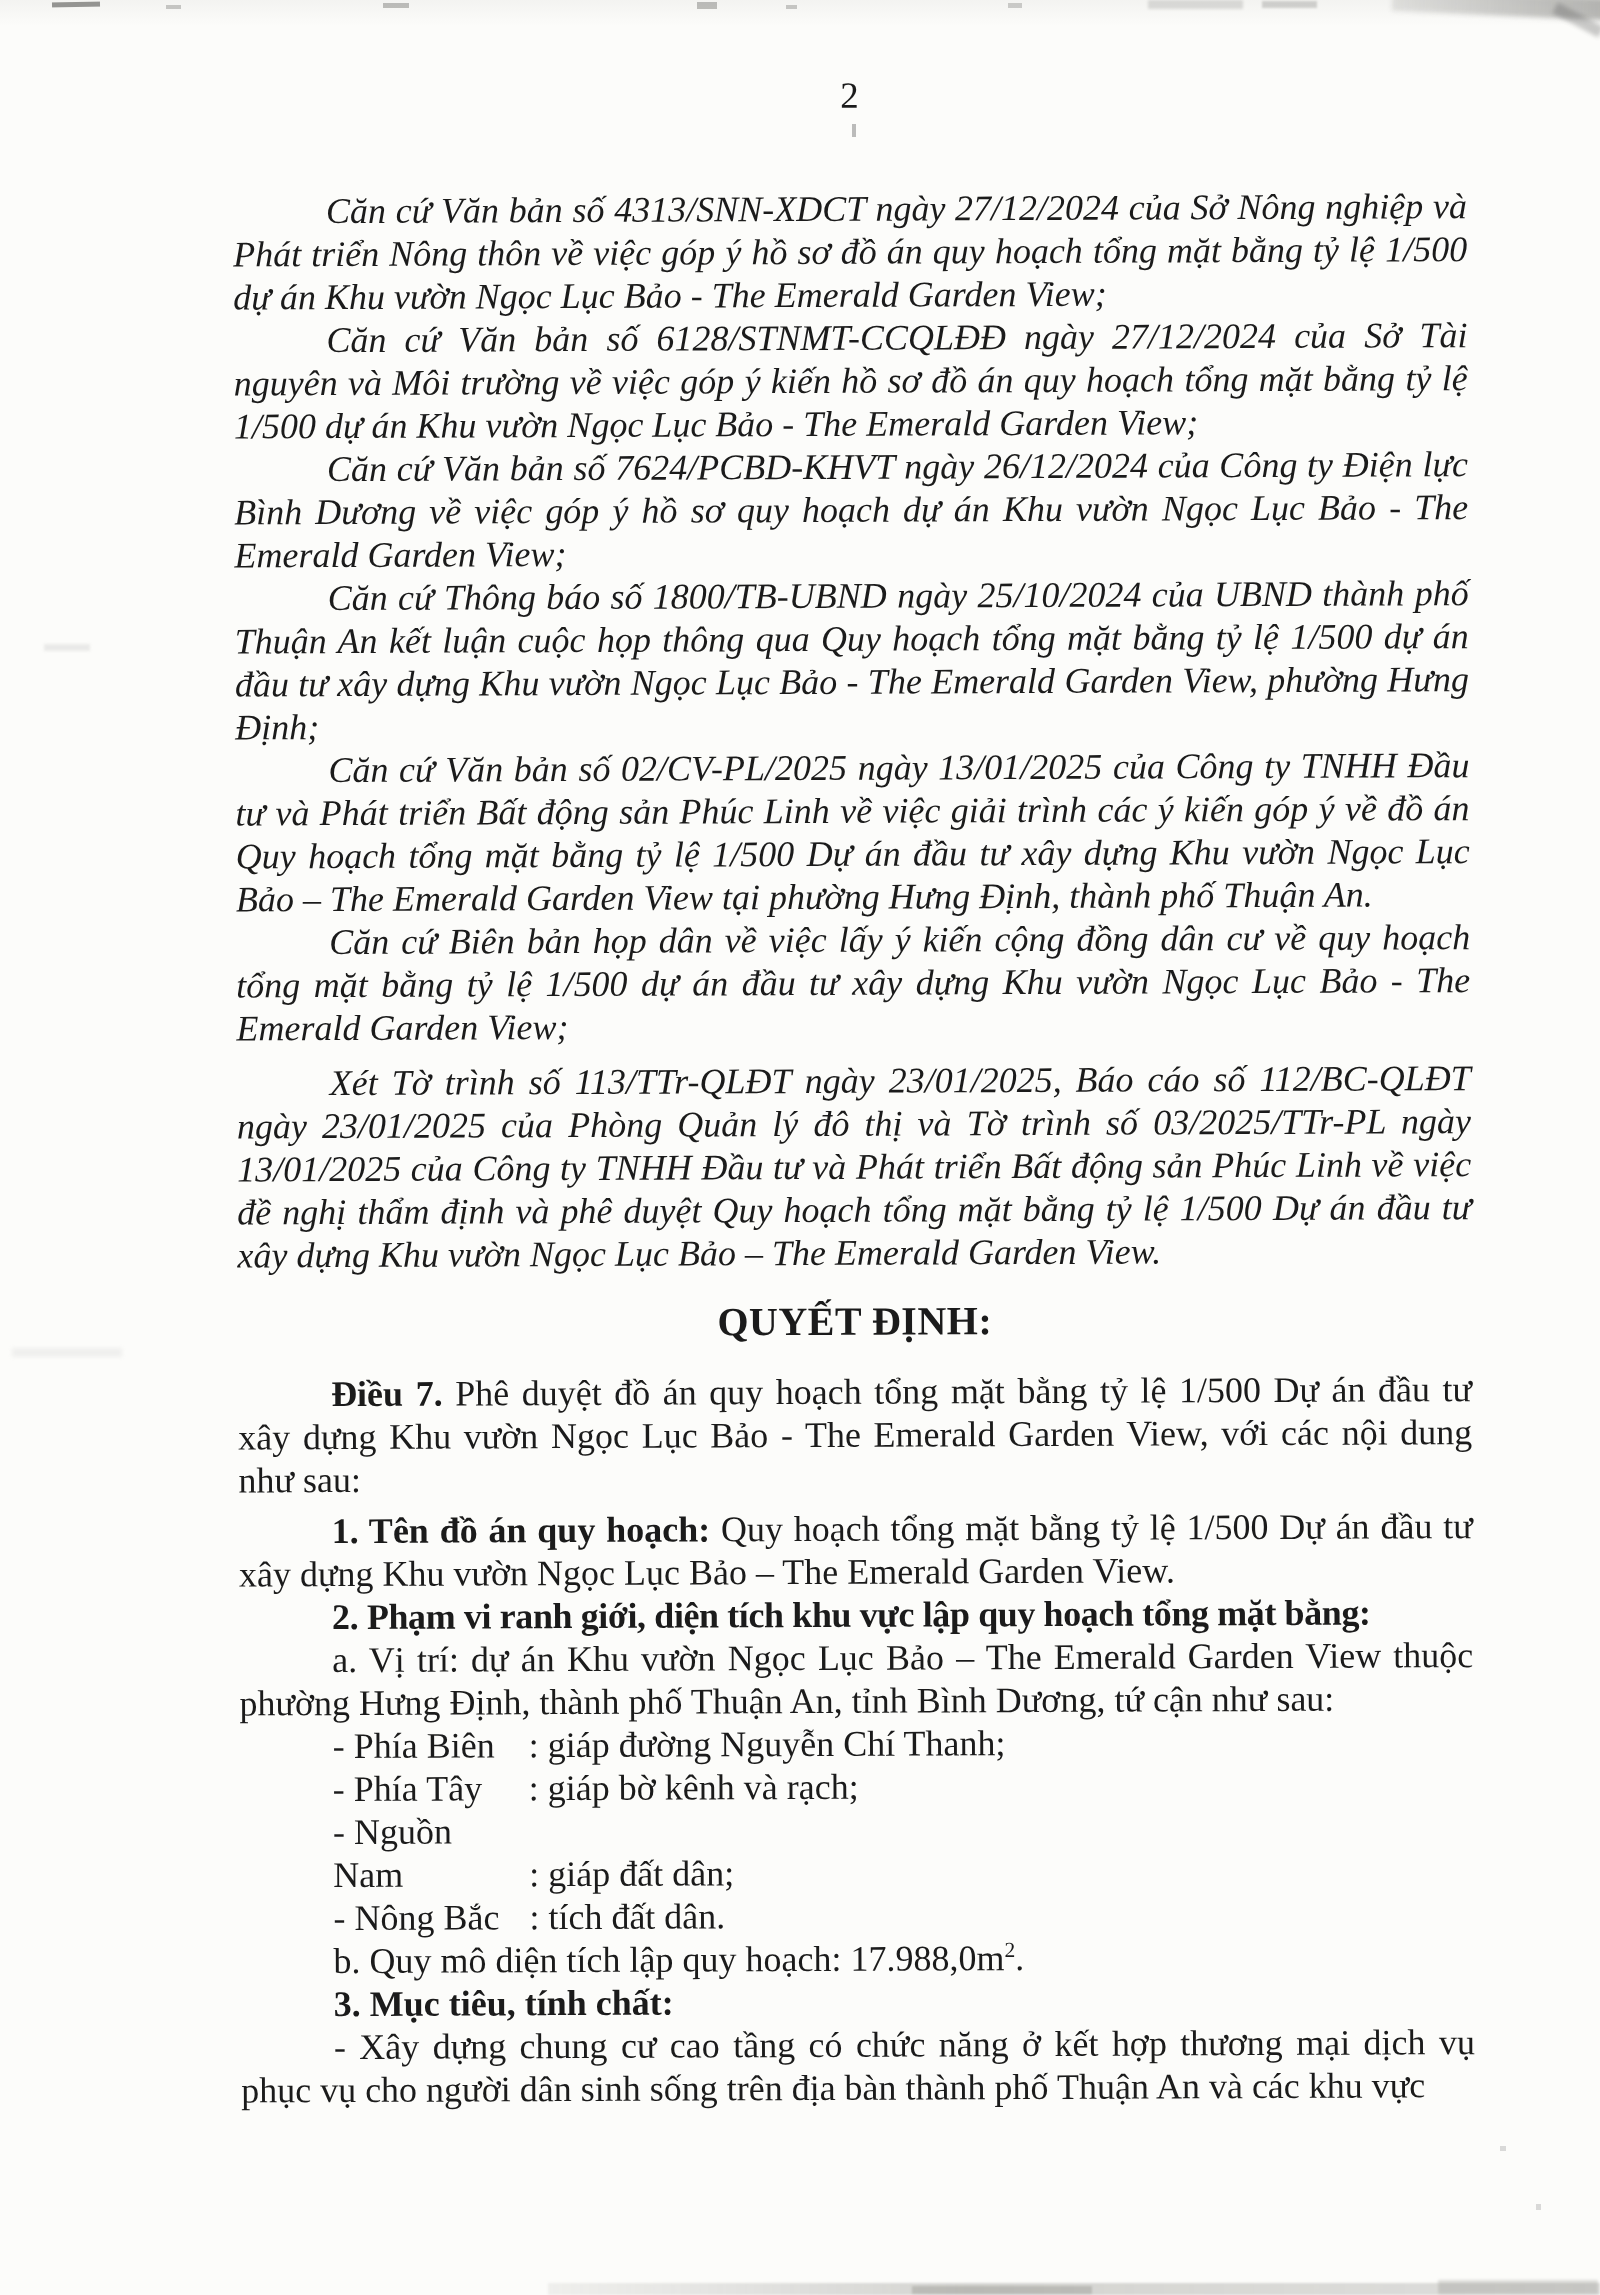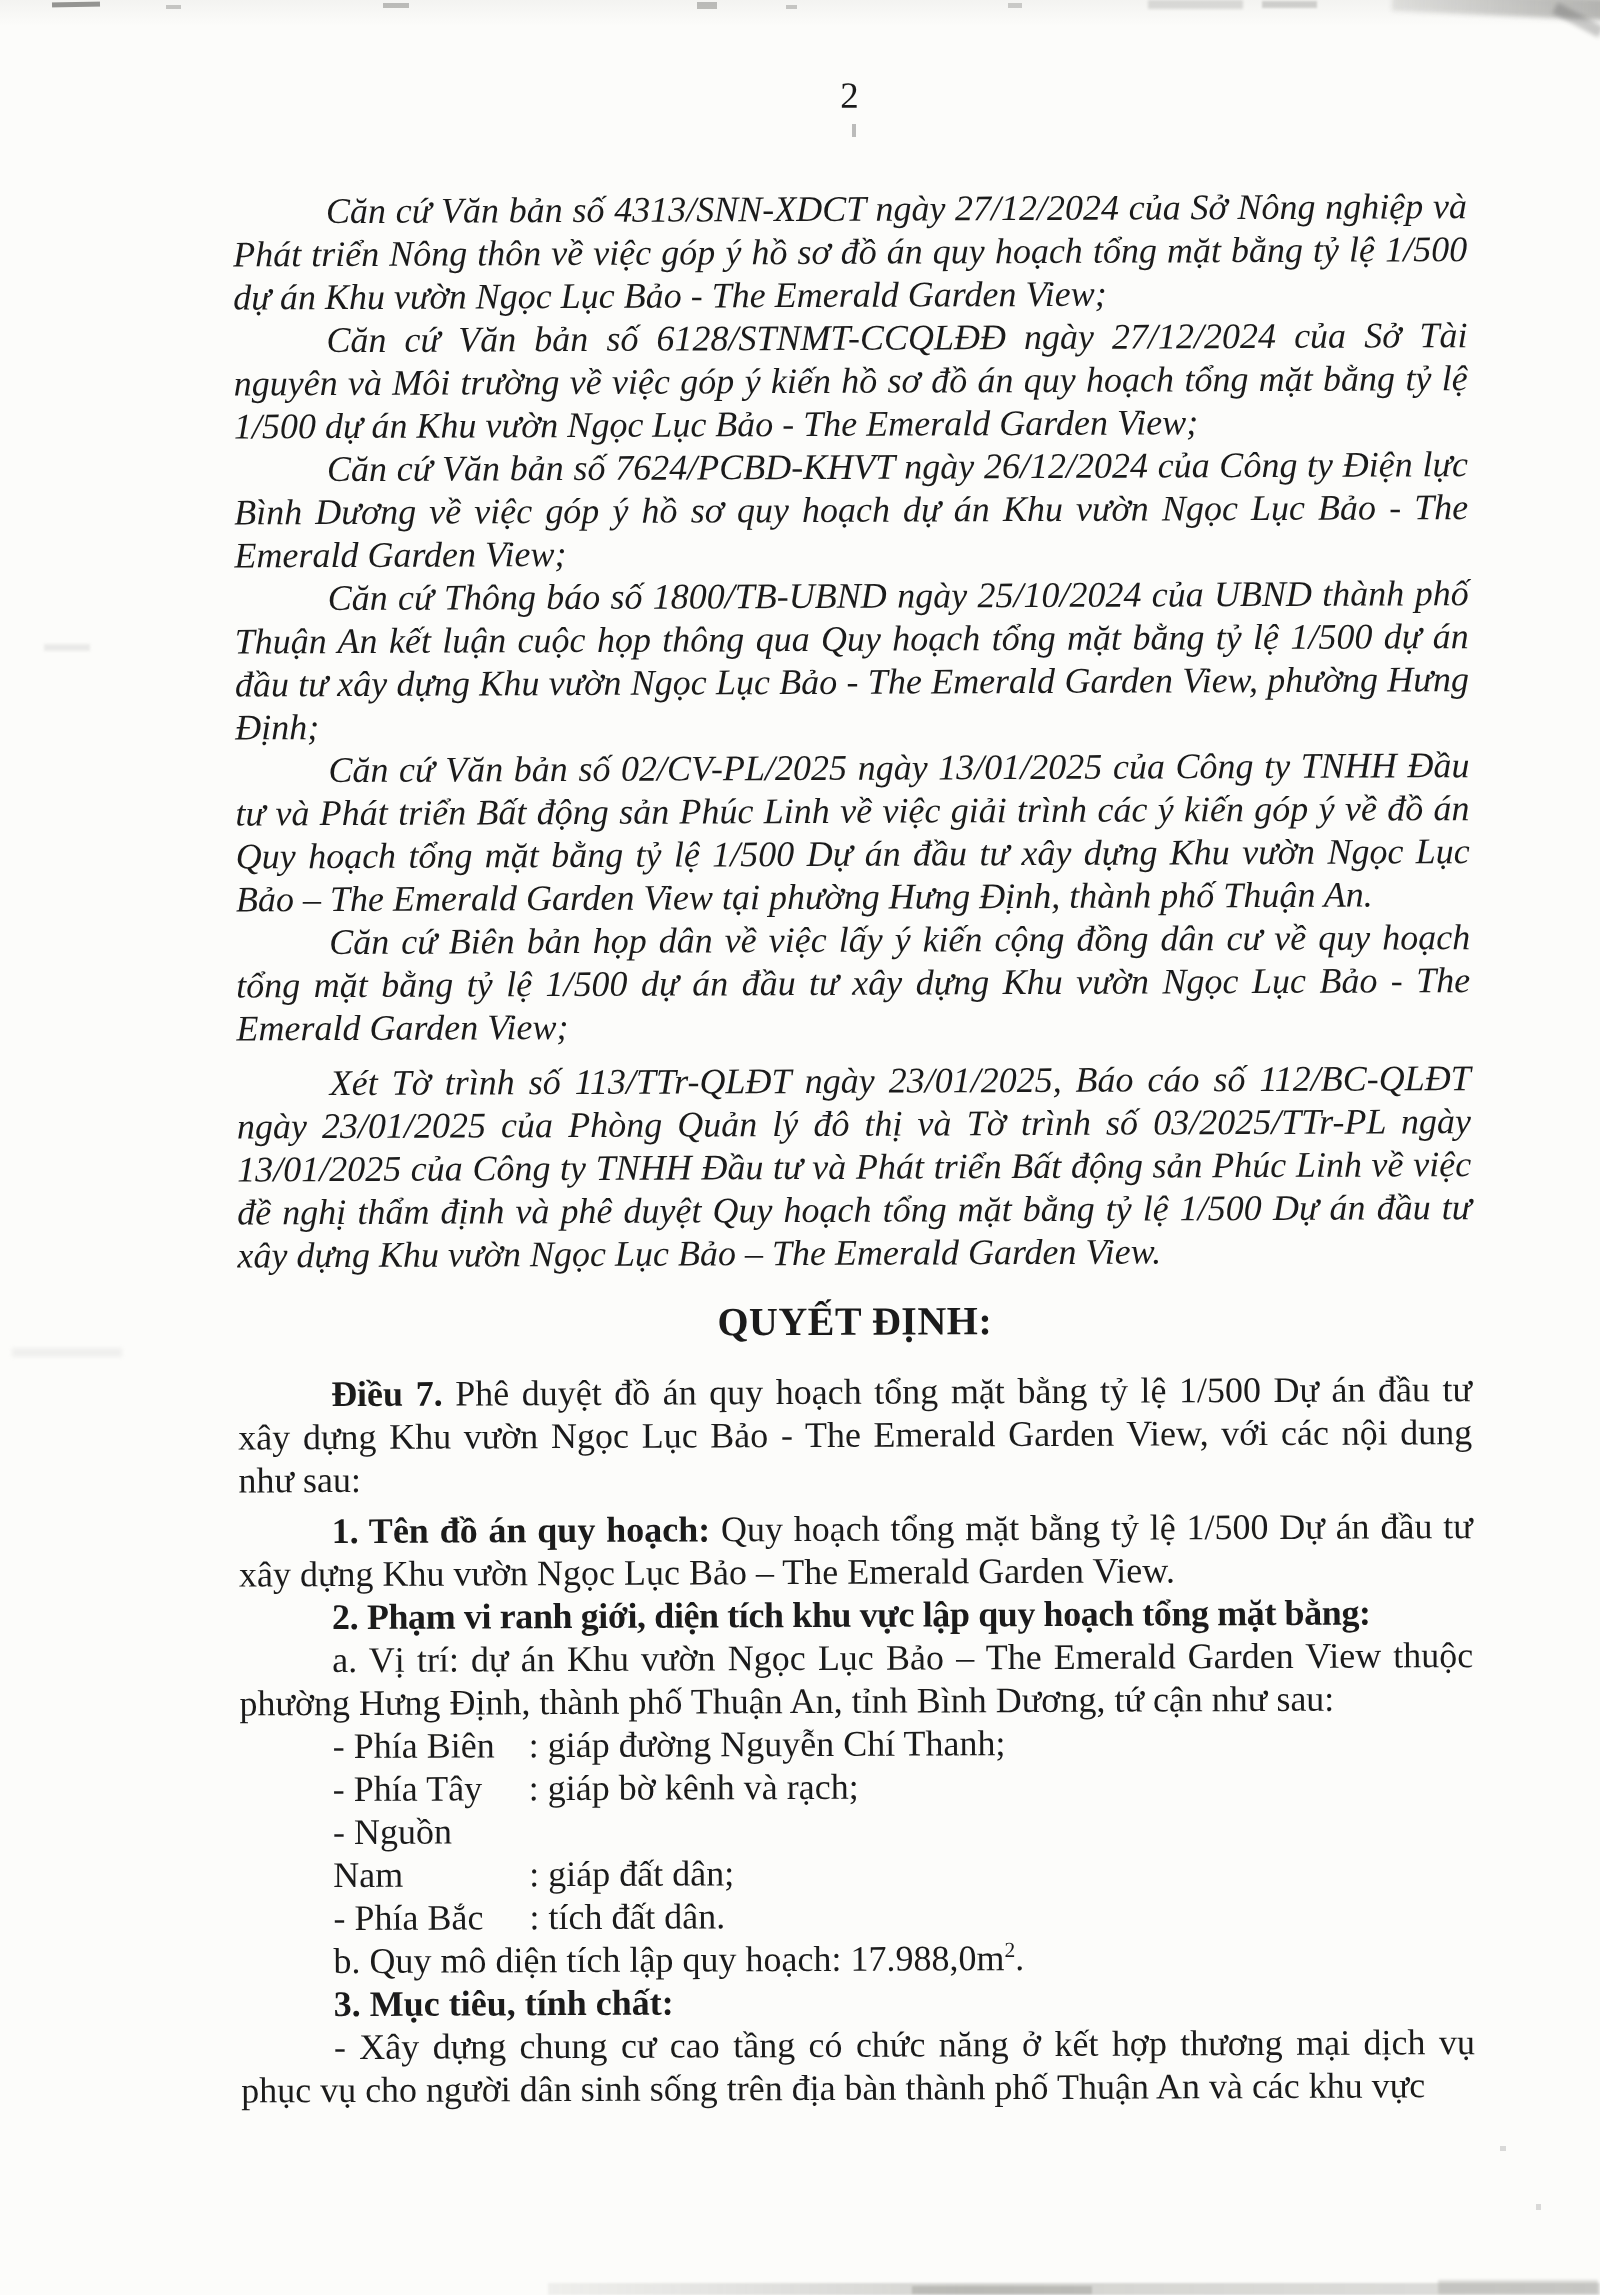--- a/index.html
+++ b/index.html
@@ -144,21 +144,21 @@
 
     <p class="s1-para"><b>1. Tên đồ án quy hoạch:</b><span> Quy hoạch tổng mặt bằng tỷ lệ 1/500 Dự án đầu tư xây dựng Khu vườn Ngọc Lục Bảo – The Emerald Garden View.</span></p>
 
     <p class="s2-heading"><b>2. Phạm vi ranh giới, diện tích khu vực lập quy hoạch tổng mặt bằng:</b></p>
 
     <p>a. Vị trí: dự án Khu vườn Ngọc Lục Bảo – The Emerald Garden View thuộc phường Hưng Định, thành phố Thuận An, tỉnh Bình Dương, tứ cận như sau:</p>
 
     <p class="brow"><span class="blabel">- Phía Biên</span><span>: giáp đường Nguyễn Chí Thanh;</span></p>
     <p class="brow"><span class="blabel">- Phía Tây</span><span>: giáp bờ kênh và rạch;</span></p>
     <p class="brow"><span class="blabel">- Nguồn Nam</span><span>: giáp đất dân;</span></p>
-    <p class="brow"><span class="blabel">- Phía Bắc</span><span>: tích đất dân.</span></p>
+    <p class="brow"><span class="blabel">- Nông Bắc</span><span>: tích đất dân.</span></p>
 
     <p><span>b. Quy mô diện tích lập quy hoạch: 17.988,0m</span><sup class="sq">2</sup><span>.</span></p>
 
     <p><b>3. Mục tiêu, tính chất:</b></p>
 
     <p>- Xây dựng chung cư cao tầng có chức năng ở kết hợp thương mại dịch vụ phục vụ cho người dân sinh sống trên địa bàn thành phố Thuận An và các khu vực</p>
 
   </div>
 
 </div>

